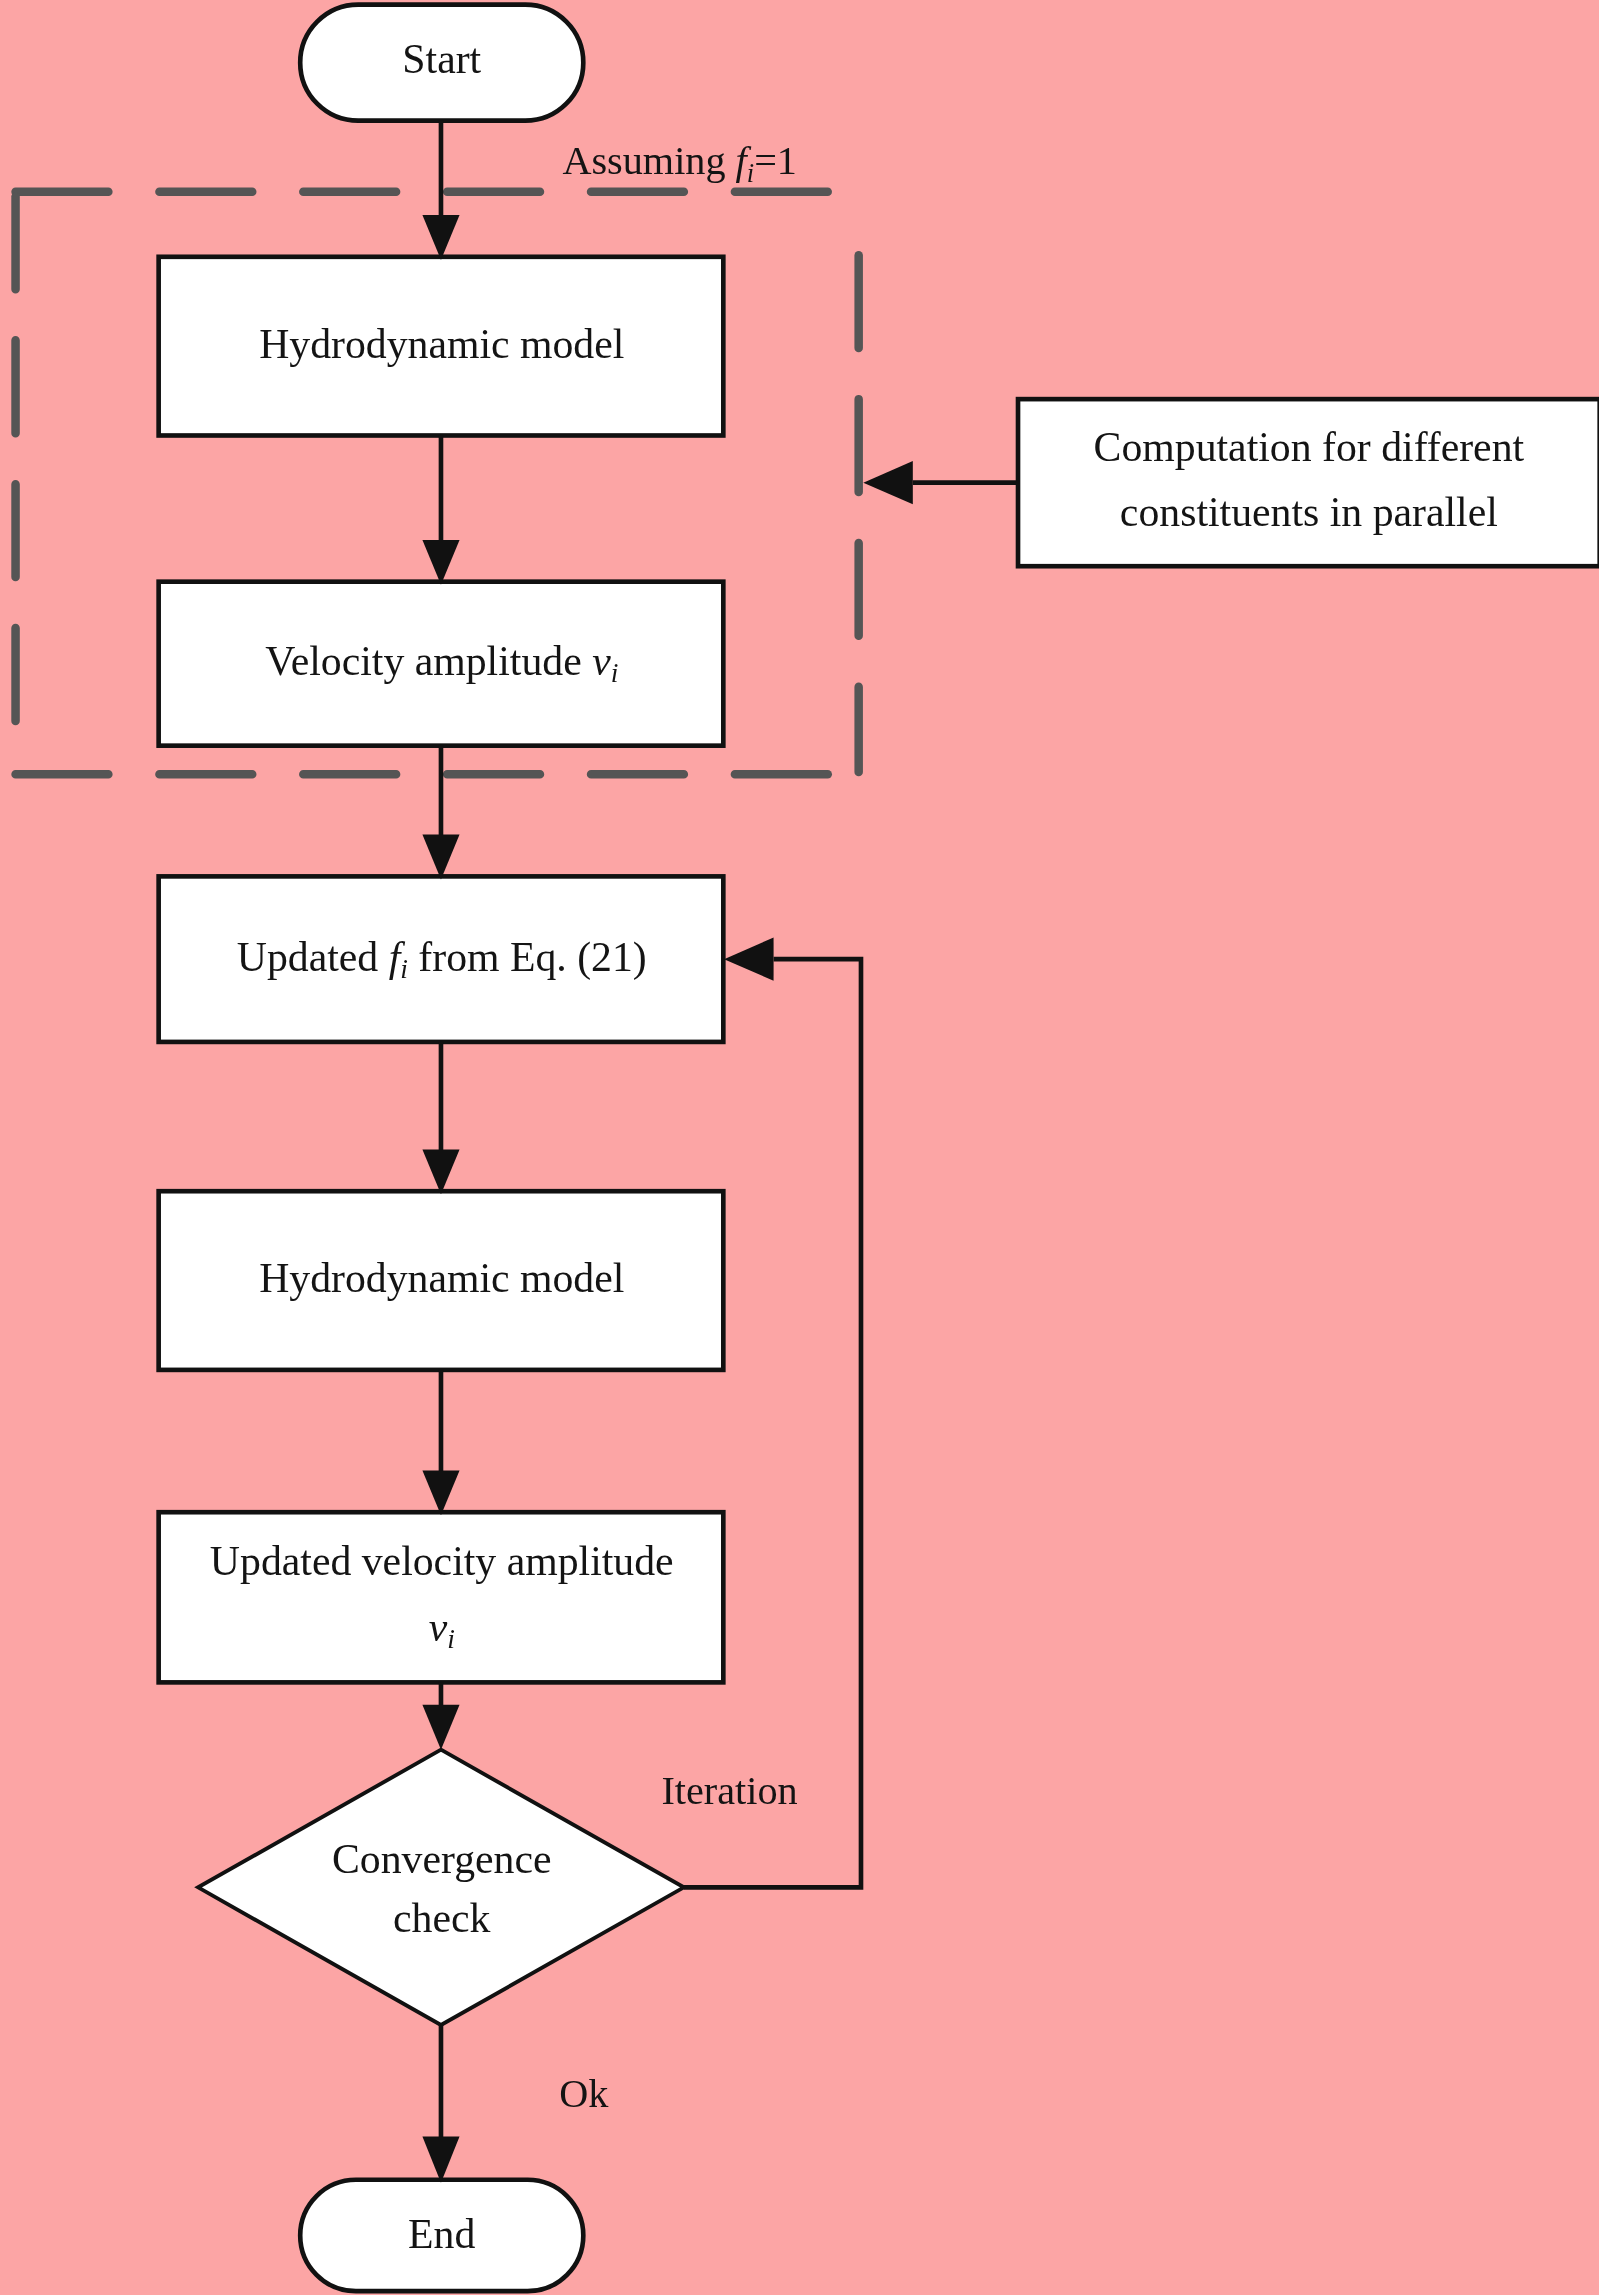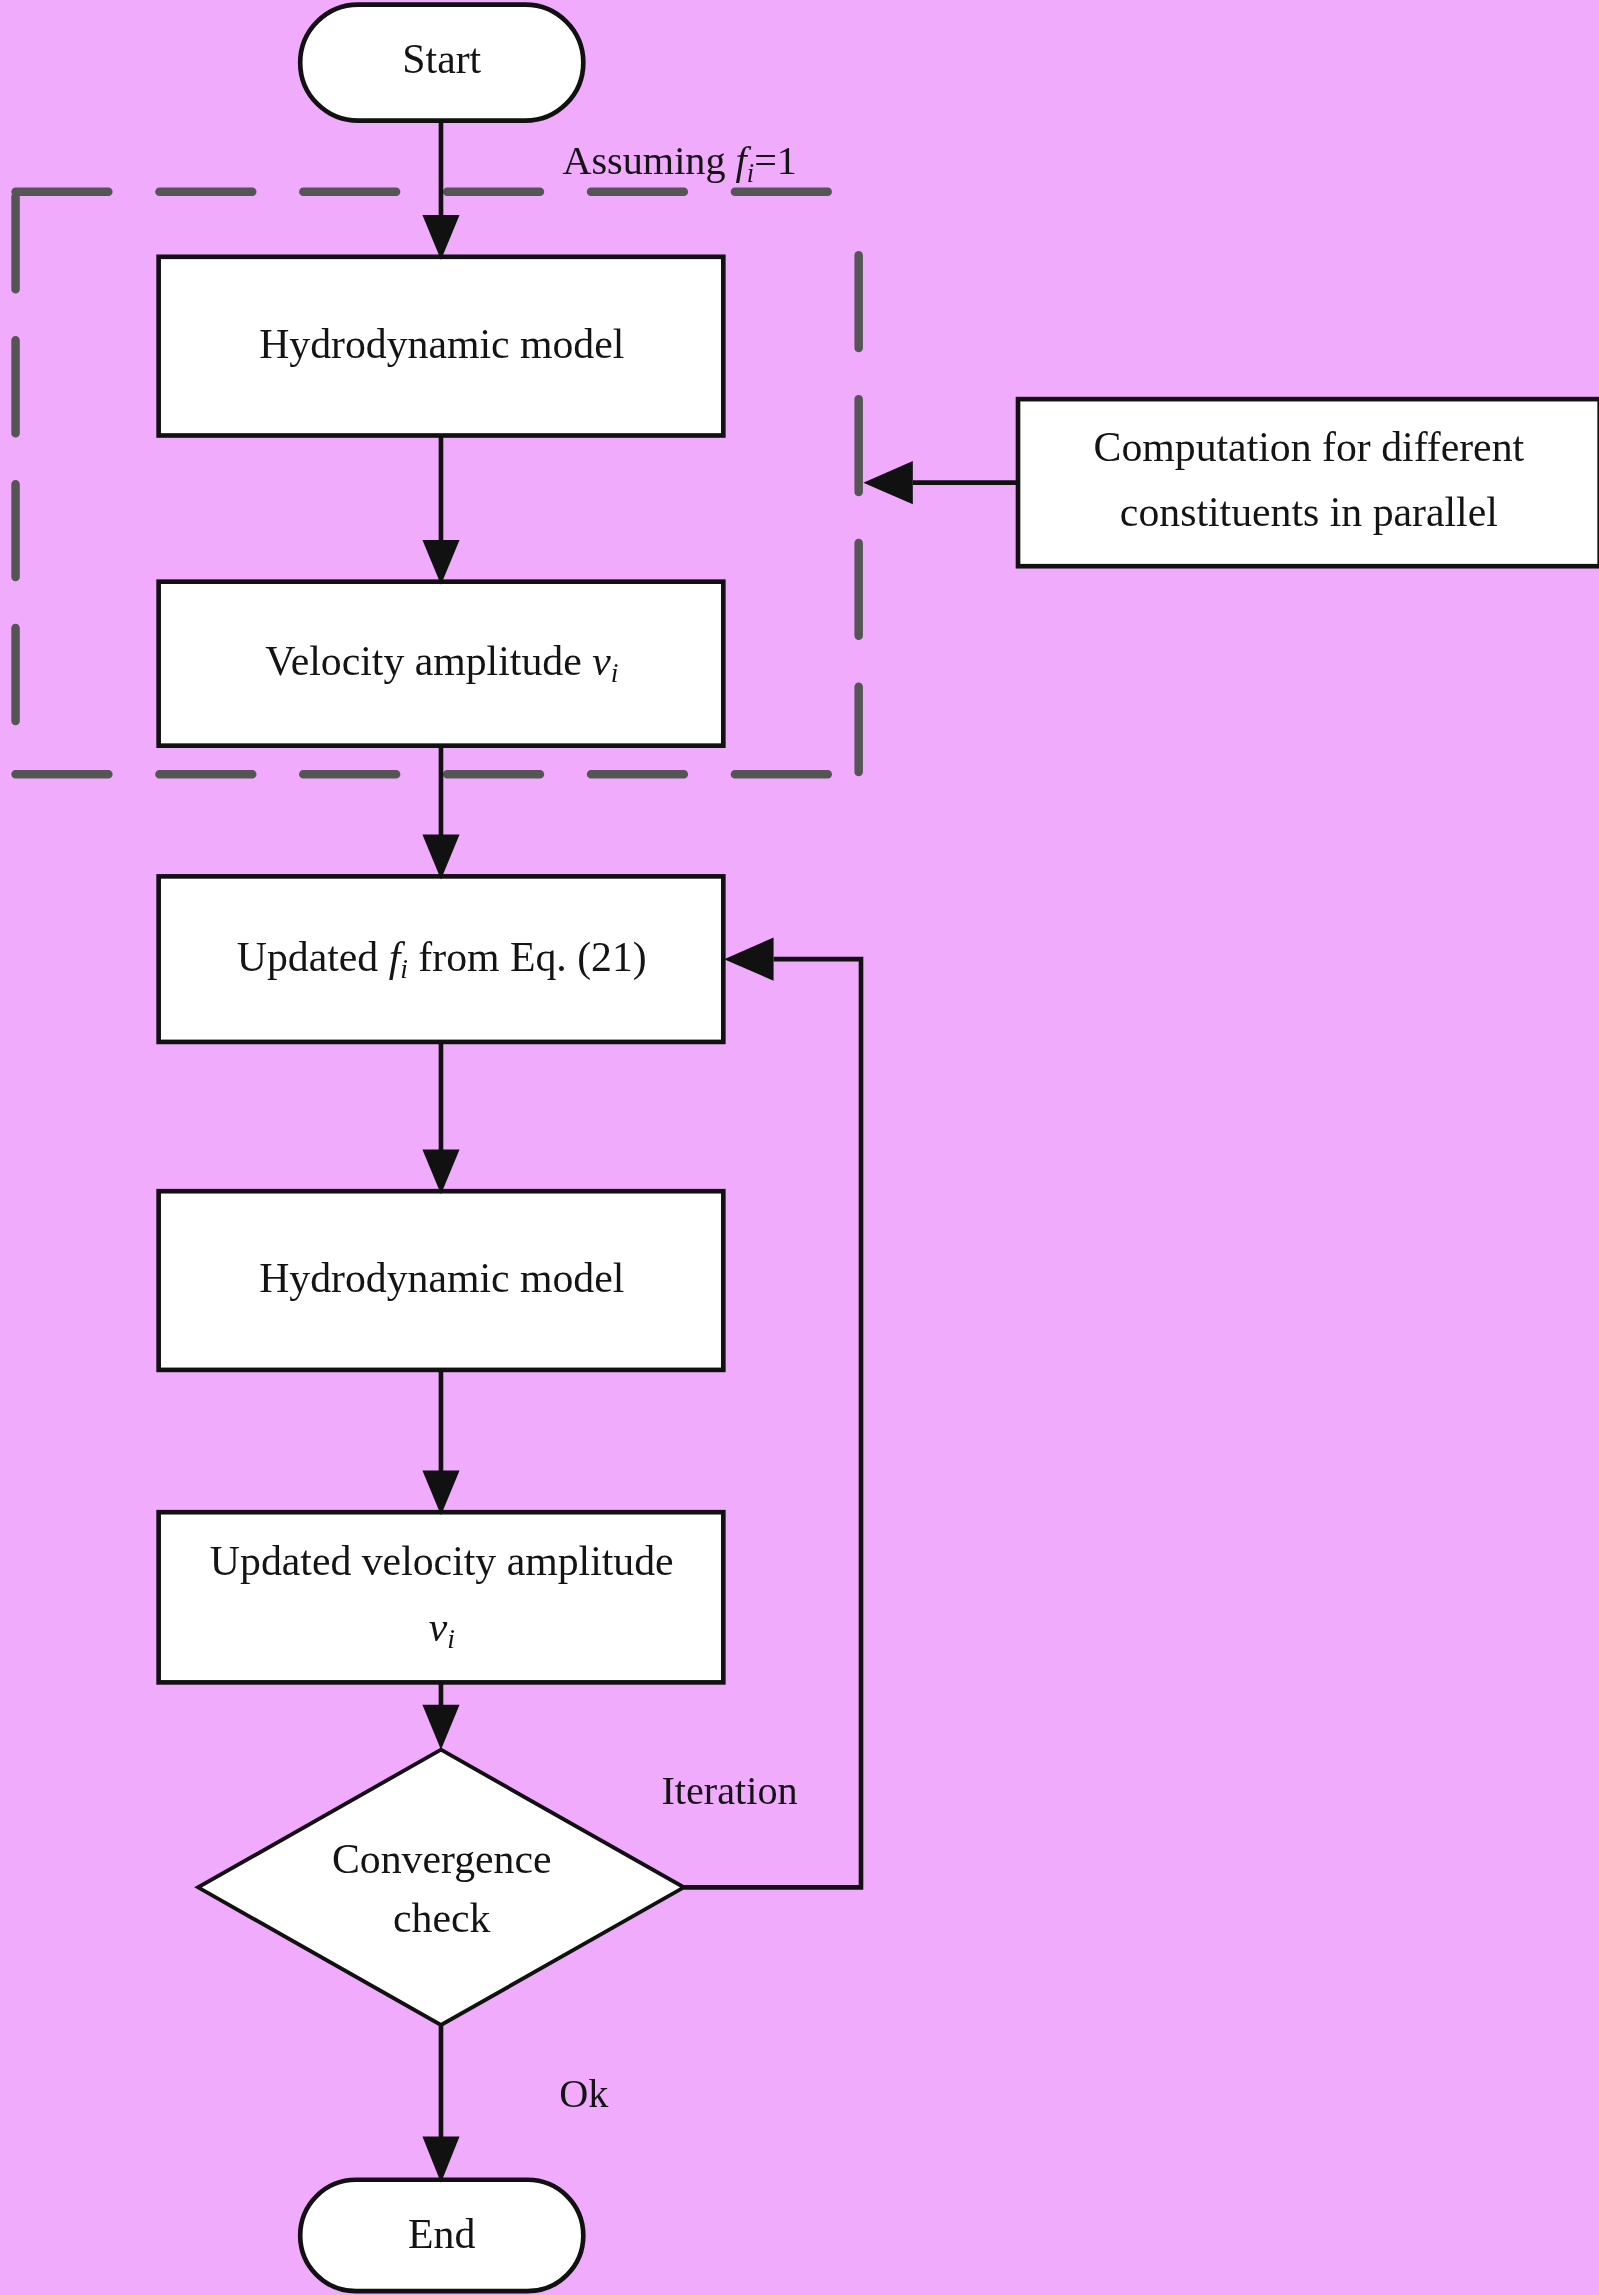--- a/index.html
+++ b/index.html
@@ -4,21 +4,21 @@
 <style>
   html, body {
     margin: 0;
     padding: 0;
     background: #ffffff;
   }
   #stage {
     position: relative;
     width: 1599px;
     height: 2295px;
-    background: #f0abfc;
+    background: #fca5a5;
     overflow: hidden;
     font-family: "Liberation Serif", "DejaVu Serif", serif;
   }
   #flow-svg {
     position: absolute;
     inset: 0;
     width: 1599px;
     height: 2295px;
   }
   .node-text {

